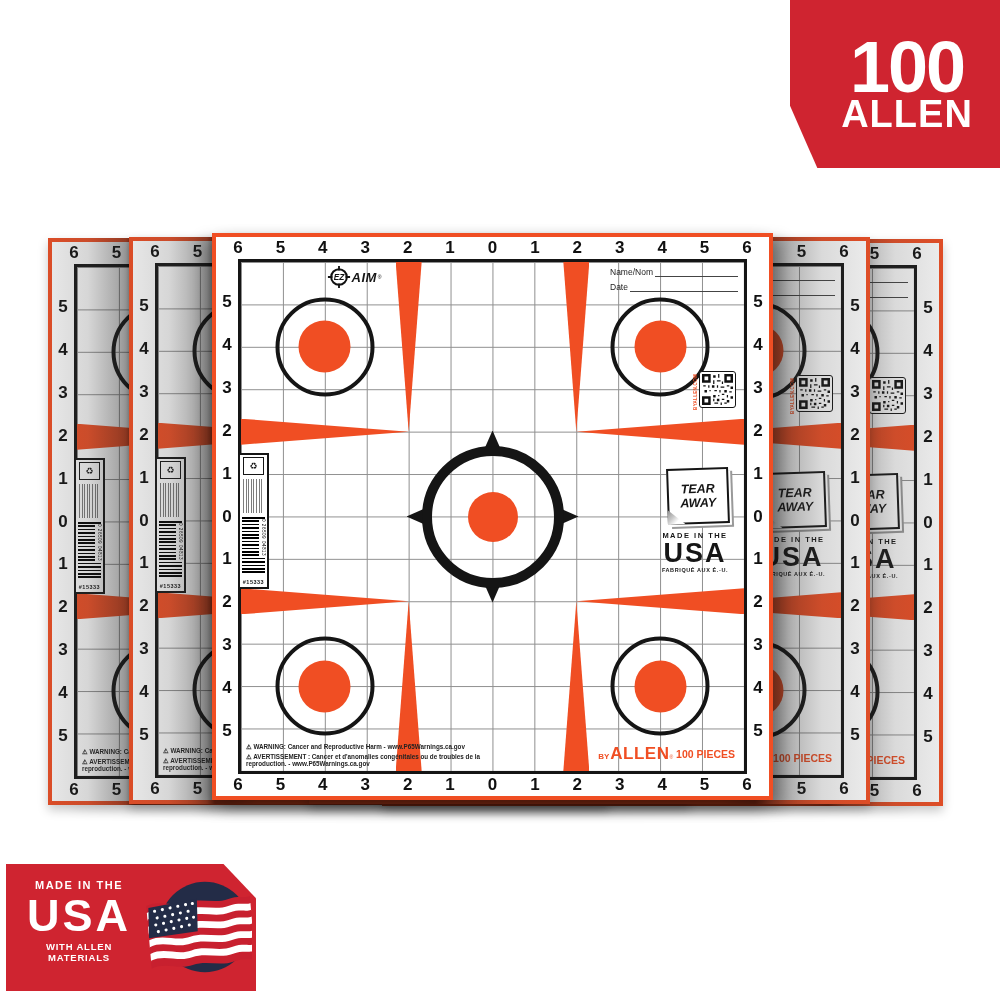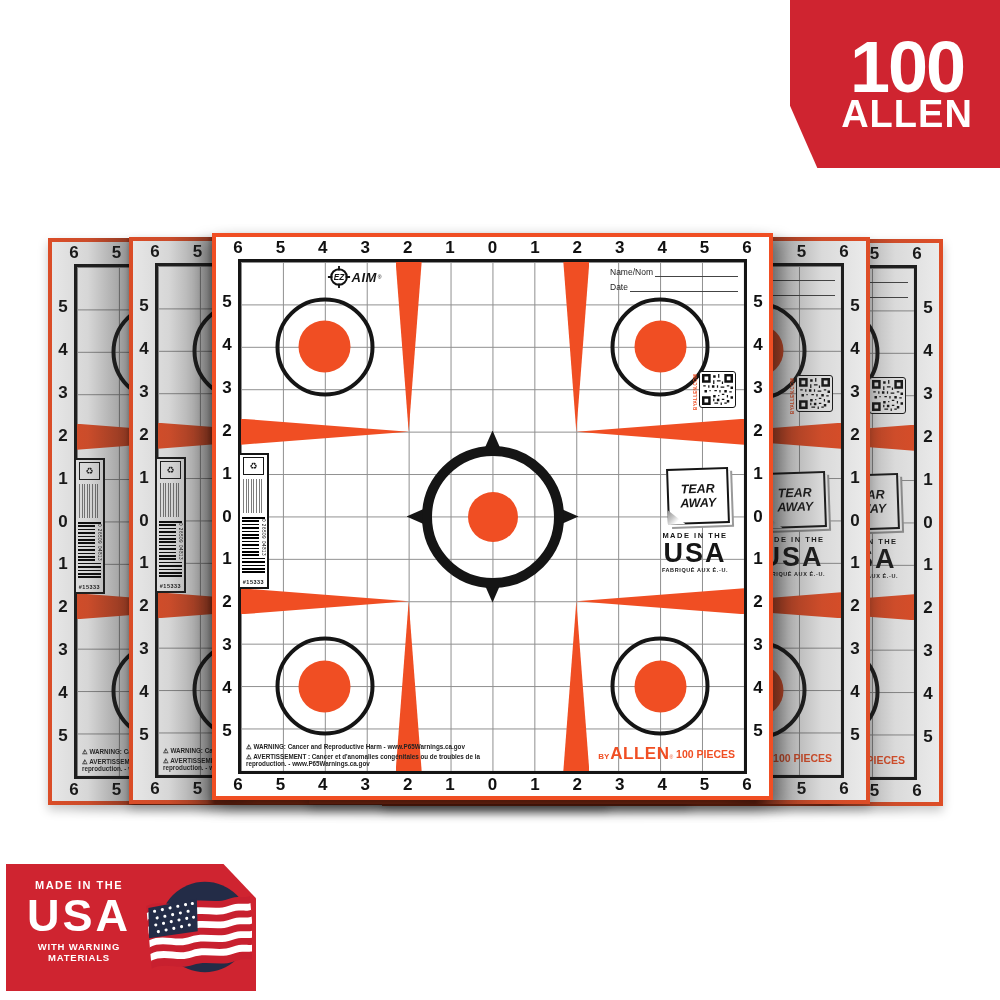--- a/index.html
+++ b/index.html
@@ -933,21 +933,21 @@
 
   <div class="pack-badge">
     <span class="pack-count">100</span>
     <span class="pack-label">ALLEN</span>
   </div>
 
   <div class="usa-badge">
     <div class="usa-text">
       <span class="usa-l1">MADE IN THE</span>
       <span class="usa-l2">USA</span>
-      <span class="usa-l3">WITH WARNING</span>
+      <span class="usa-l3">WITH ALLEN</span>
       <span class="usa-l4">MATERIALS</span>
     </div>
     <svg class="usa-flag" viewBox="0 0 110 100">
       <defs>
         <path id="wv" d="M0 8 C14 2 28 12 42 8 C56 4 70 12 84 8 C94 5 102 9 106 7 L106 15 C102 17 94 13 84 16 C70 20 56 12 42 16 C28 20 14 10 0 16 Z"></path>
       </defs>
       <circle cx="62" cy="50" r="46" fill="#232c47"></circle>
       <g transform="translate(4,16) rotate(-5 53 30)">
         <use href="#wv" y="0" fill="#c8202f"></use>
         <use href="#wv" y="7" fill="#ffffff"></use>

